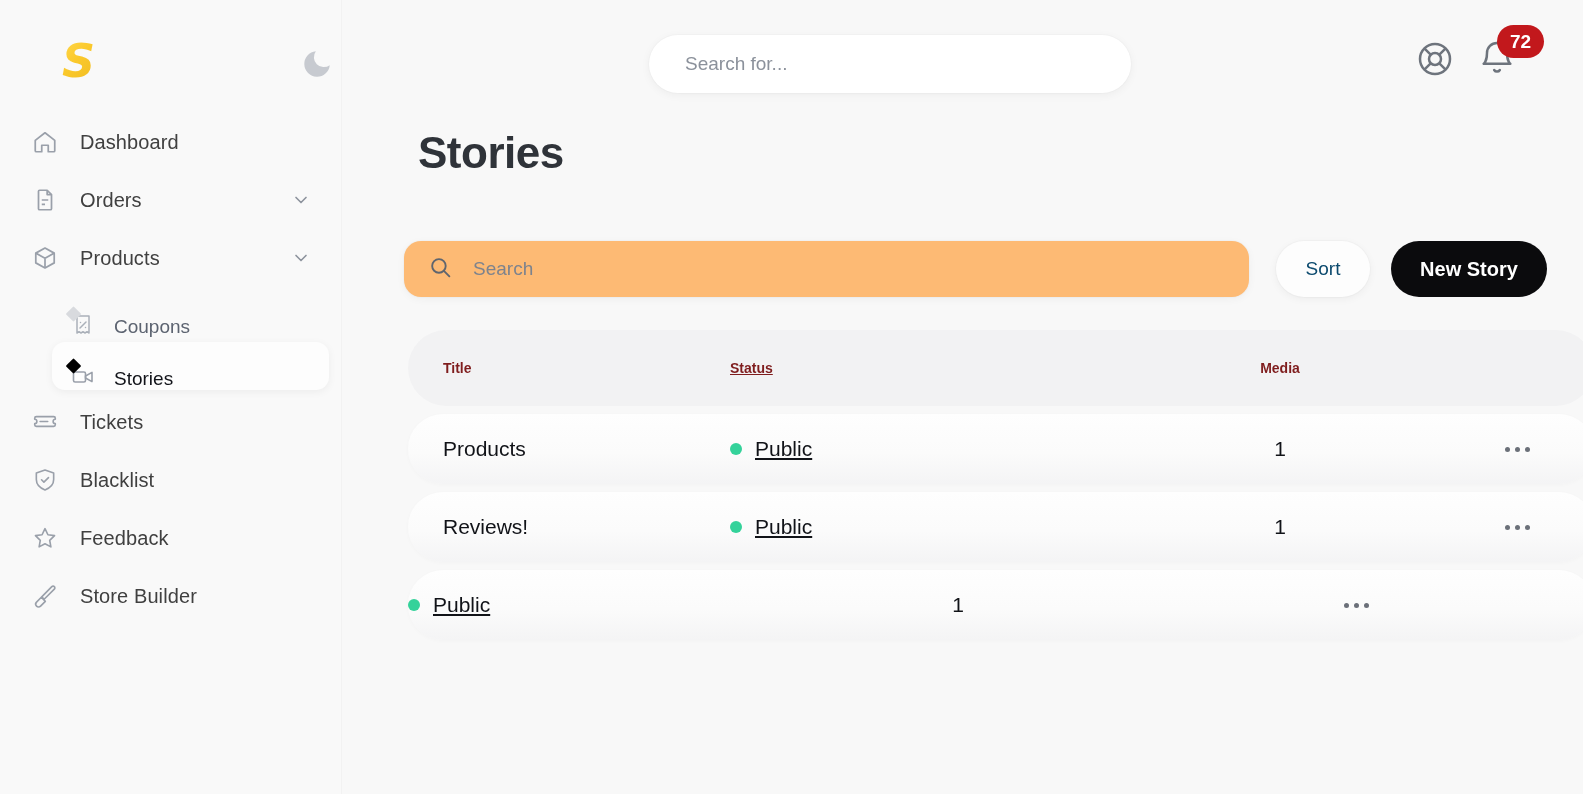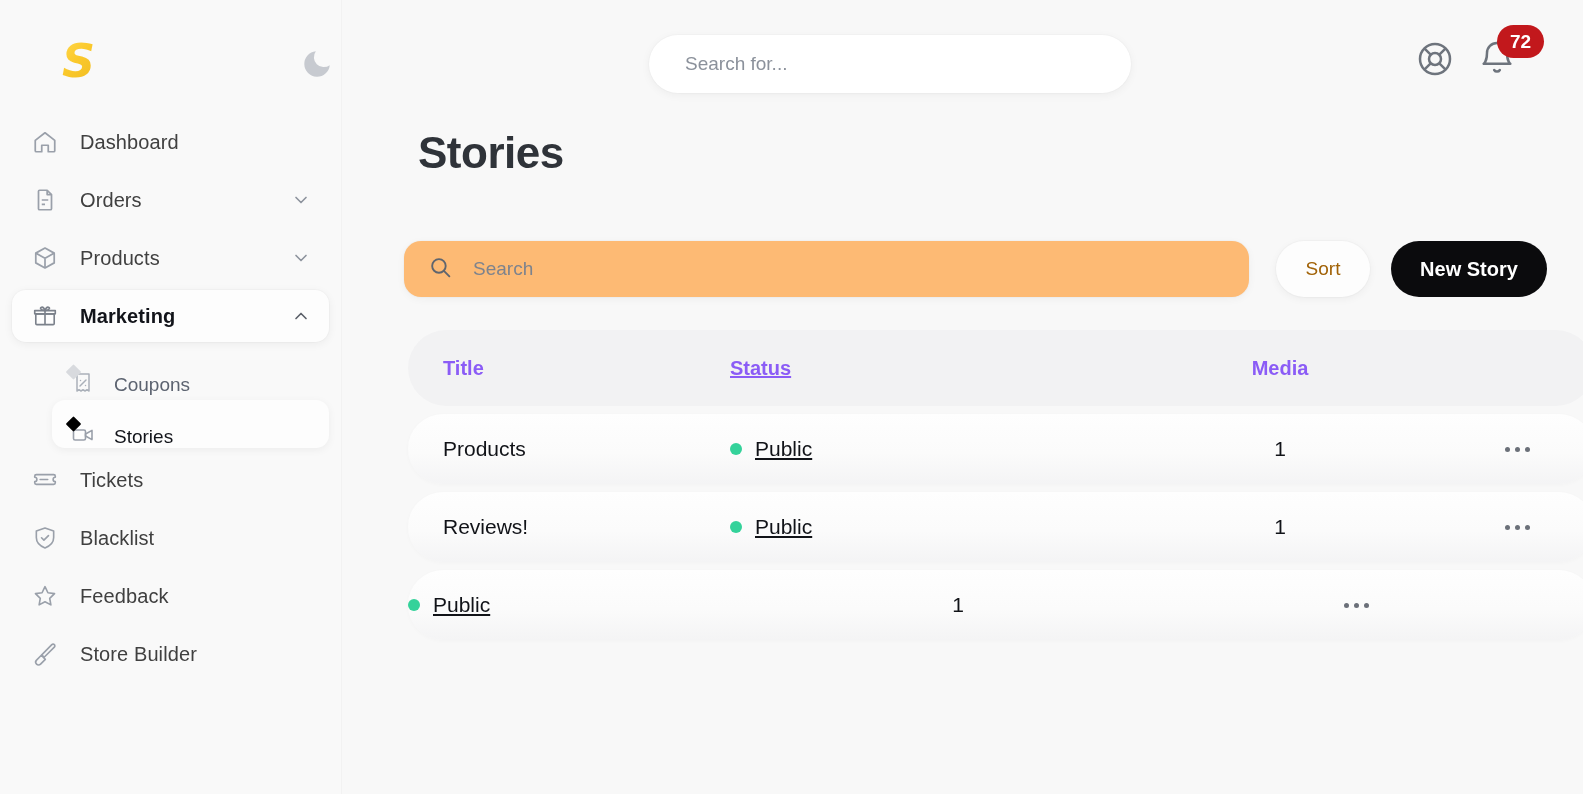--- a/index.html
+++ b/index.html
@@ -119,21 +119,21 @@
     margin-left: 20px; font-size: 19px; color: #3b4048; width: 100%;
     font-family: "Liberation Sans", sans-serif;
   }
   .row-search input::placeholder { color: #7d838d; }
 
   .sort-btn {
     position: absolute; left: 872px; top: 0;
     width: 94px; height: 56px;
     background: #fdfdfd; border: none; border-radius: 28px;
     box-shadow: 0 2px 9px rgba(0,0,0,0.05), 0 0 0 1px rgba(0,0,0,0.02);
-    font-size: 19px; color: #a16207; cursor: pointer;
+    font-size: 19px; color: #0c4a6e; cursor: pointer;
     font-family: "Liberation Sans", sans-serif;
     text-align: center;
   }
   .new-btn {
     position: absolute; left: 987px; top: 0;
     width: 156px; height: 56px;
     background: #0b0b0d; border: none; border-radius: 28px;
     color: #fff; font-size: 20px; font-weight: 700; cursor: pointer;
     font-family: "Liberation Sans", sans-serif;
   }
@@ -149,21 +149,21 @@
     background: #f2f2f3; height: 76px; border-radius: 38px; margin-bottom: 8px;
   }
   .tbody-row {
     background: linear-gradient(180deg,#fefefe 0%,#fbfbfb 55%,#f4f4f5 100%);
     box-shadow: 0 1px 4px rgba(0,0,0,0.025);
   }
   .c-title { width: 322px; padding-left: 35px; font-size: 21px; color: #111318; }
   .c-status { width: 390px; font-size: 21px; color: #111318; display: flex; align-items: center; text-decoration: underline; }
   .c-media  { width: 320px; font-size: 21px; color: #111318; text-align: center; }
   .c-act    { flex: 1; display: flex; align-items: center; justify-content: center; }
-  .thead .c-title, .thead .c-status, .thead .c-media { font-weight: 700; color: #8b5cf6; font-size: 20px; }
+  .thead .c-title, .thead .c-status, .thead .c-media { font-weight: 700; color: #7f1d1d; font-size: 14px; }
   .dot { width: 12px; height: 12px; border-radius: 50%; background: #34d29a; margin-right: 13px; flex: 0 0 12px; }
   .dots-btn {
     width: 40px; height: 30px; display: flex; align-items: center; justify-content: center;
     gap: 5px; cursor: pointer; background: none; border: none;
   }
   .dots-btn i { width: 5px; height: 5px; border-radius: 50%; background: #6b7079; display: block; }
 </style>
 </head>
 <body>
 
@@ -214,35 +214,20 @@
           </svg>
         </span>
         <span class="lbl">Products</span>
         <span class="chev">
           <svg width="20" height="20" viewBox="0 0 24 24" fill="none" stroke="#8d939d" stroke-width="2" stroke-linecap="round" stroke-linejoin="round">
               <path d="M6 9l6 6 6-6"></path>
             </svg>
         </span>
       </div>
 
-      <div class="nav-item active">
-        <span class="ic">
-          <svg width="26" height="26" viewBox="0 0 24 24" fill="none" stroke="#7b818b" stroke-width="1.5" stroke-linejoin="round">
-            <rect x="3.5" y="10" width="17" height="10" rx="1"></rect>
-            <path d="M2.5 7h19v3h-19zM12 7v13"></path>
-            <path d="M12 7S10.8 3.4 8.8 3.9 8.2 7 12 7zM12 7s1.2-3.6 3.2-3.1S15.8 7 12 7z"></path>
-          </svg>
-        </span>
-        <span class="lbl">Marketing</span>
-        <span class="chev">
-          <svg width="20" height="20" viewBox="0 0 24 24" fill="none" stroke="#5b6069" stroke-width="2" stroke-linecap="round" stroke-linejoin="round">
-              <path d="M18 15l-6-6-6 6"></path>
-            </svg>
-        </span>
-      </div>
 
       <div class="submenu">
         <div class="sub-item">
           <span class="diamond"></span>
           <span class="sub-ic">
             <svg width="24" height="24" viewBox="0 0 24 24" fill="none" stroke="#aab0b9" stroke-width="1.5" stroke-linejoin="round">
               <path d="M6 3h12v17l-2-1.3-2 1.3-2-1.3-2 1.3-2-1.3-2 1.3z"></path>
               <path d="M9.5 9.5h.01M14.5 14.5h.01M15 9l-6 6" stroke-linecap="round"></path>
             </svg>
           </span>

